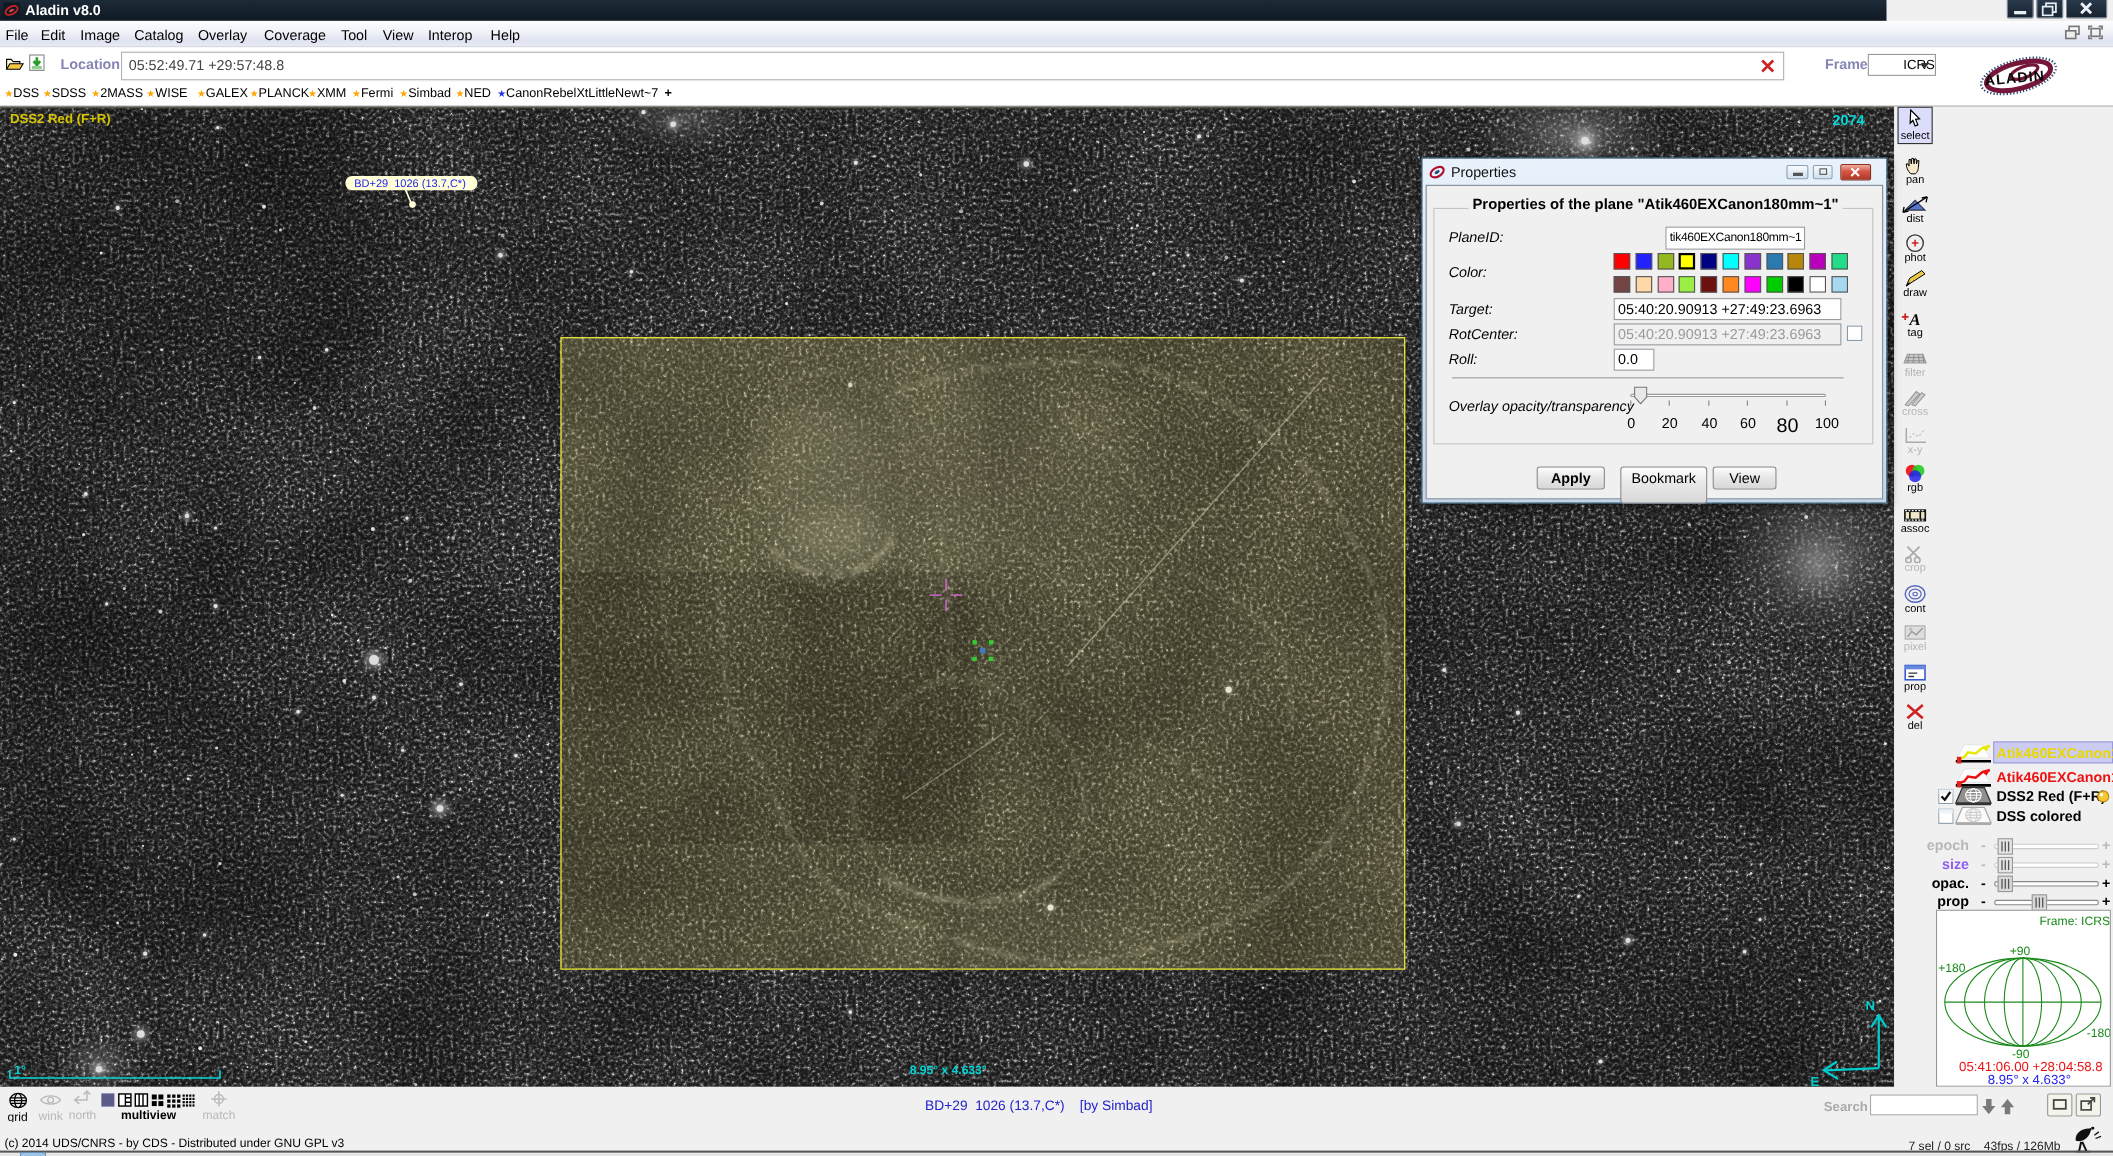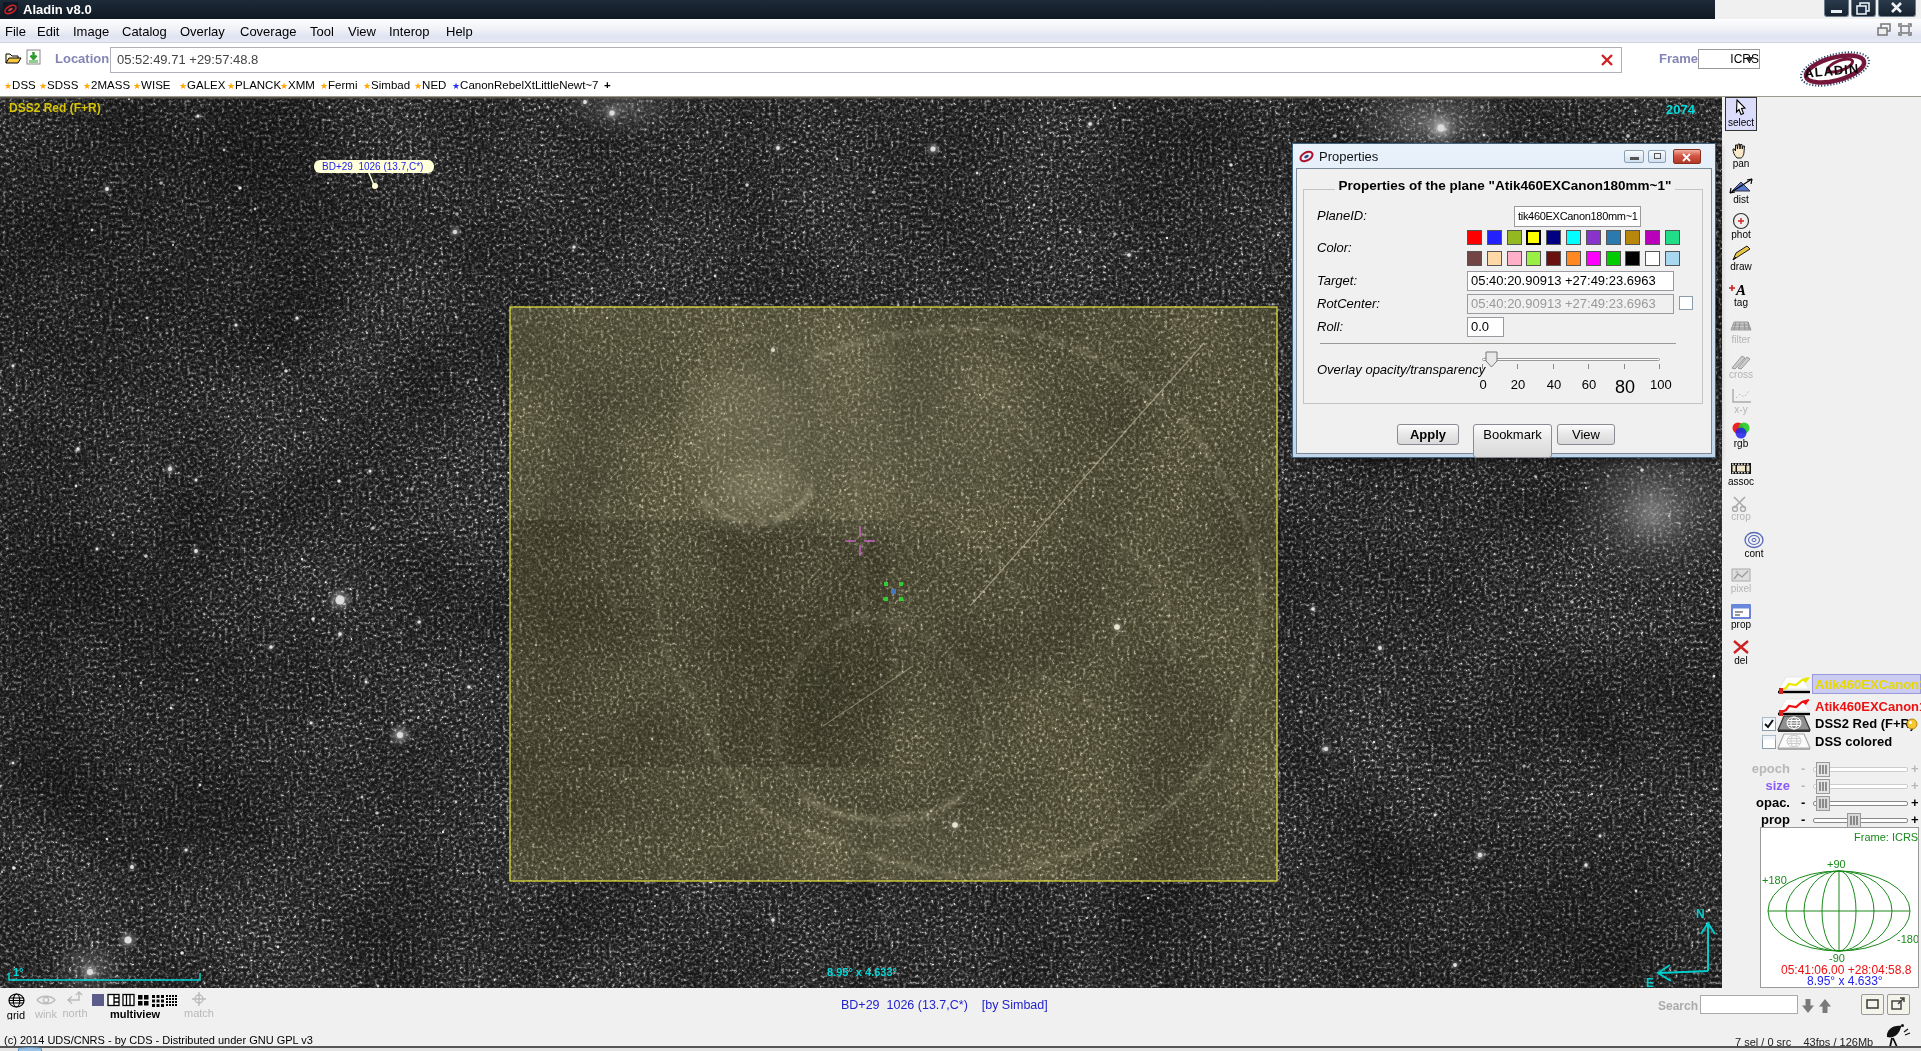--- a/index.html
+++ b/index.html
@@ -968,21 +968,21 @@
       <div style="margin-top:-1px">assoc</div>
     </div>
     <div class="tool dis" style="left:1px;top:397px">
       <svg width="26" height="18" viewBox="0 0 26 18">
         <path d="M6,3 L17,14 M17,3 L6,14" stroke="#aaa" stroke-width="1.6"></path>
         <circle cx="7" cy="15" r="2.5" fill="none" stroke="#aaa" stroke-width="1.4"></circle>
         <circle cx="15" cy="15" r="2.5" fill="none" stroke="#aaa" stroke-width="1.4"></circle>
       </svg>
       <div style="margin-top:-1px">crop</div>
     </div>
-    <div class="tool" style="left:14px;top:434px">
+    <div class="tool" style="left:1px;top:434px">
       <svg width="26" height="18" viewBox="0 0 26 18">
         <ellipse cx="13" cy="9" rx="9" ry="7.5" fill="none" stroke="#5566bb" stroke-width="1.3"></ellipse>
         <ellipse cx="13" cy="9" rx="5.5" ry="4.5" fill="none" stroke="#5566bb" stroke-width="1.1"></ellipse>
         <ellipse cx="13" cy="9" rx="2" ry="1.6" fill="none" stroke="#5566bb" stroke-width="1"></ellipse>
       </svg>
       <div style="margin-top:-1px">cont</div>
     </div>
     <div class="tool dis" style="left:1px;top:469px">
       <svg width="26" height="18" viewBox="0 0 26 18">
         <rect x="4" y="3" width="18" height="12" fill="#ddd" stroke="#aaa"></rect>

